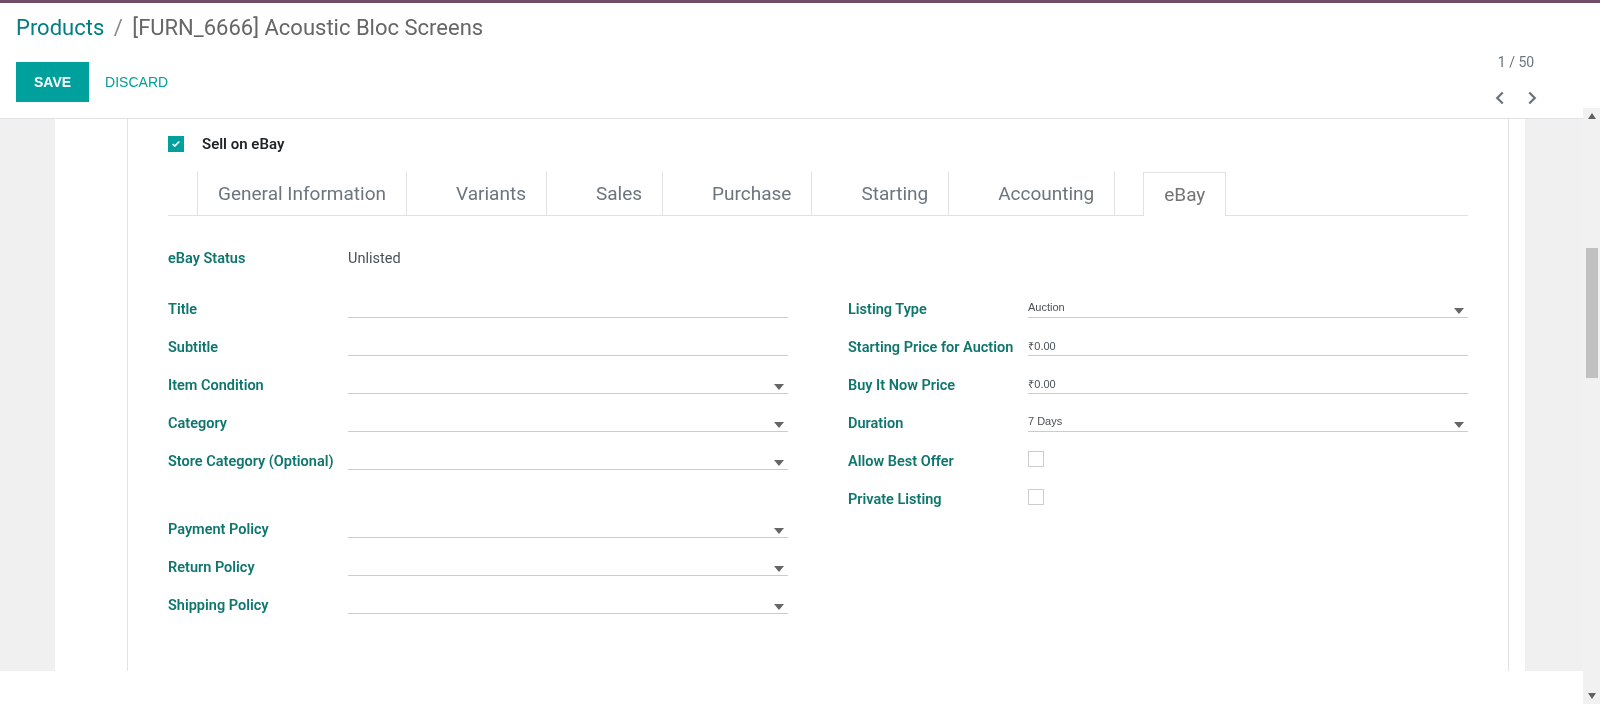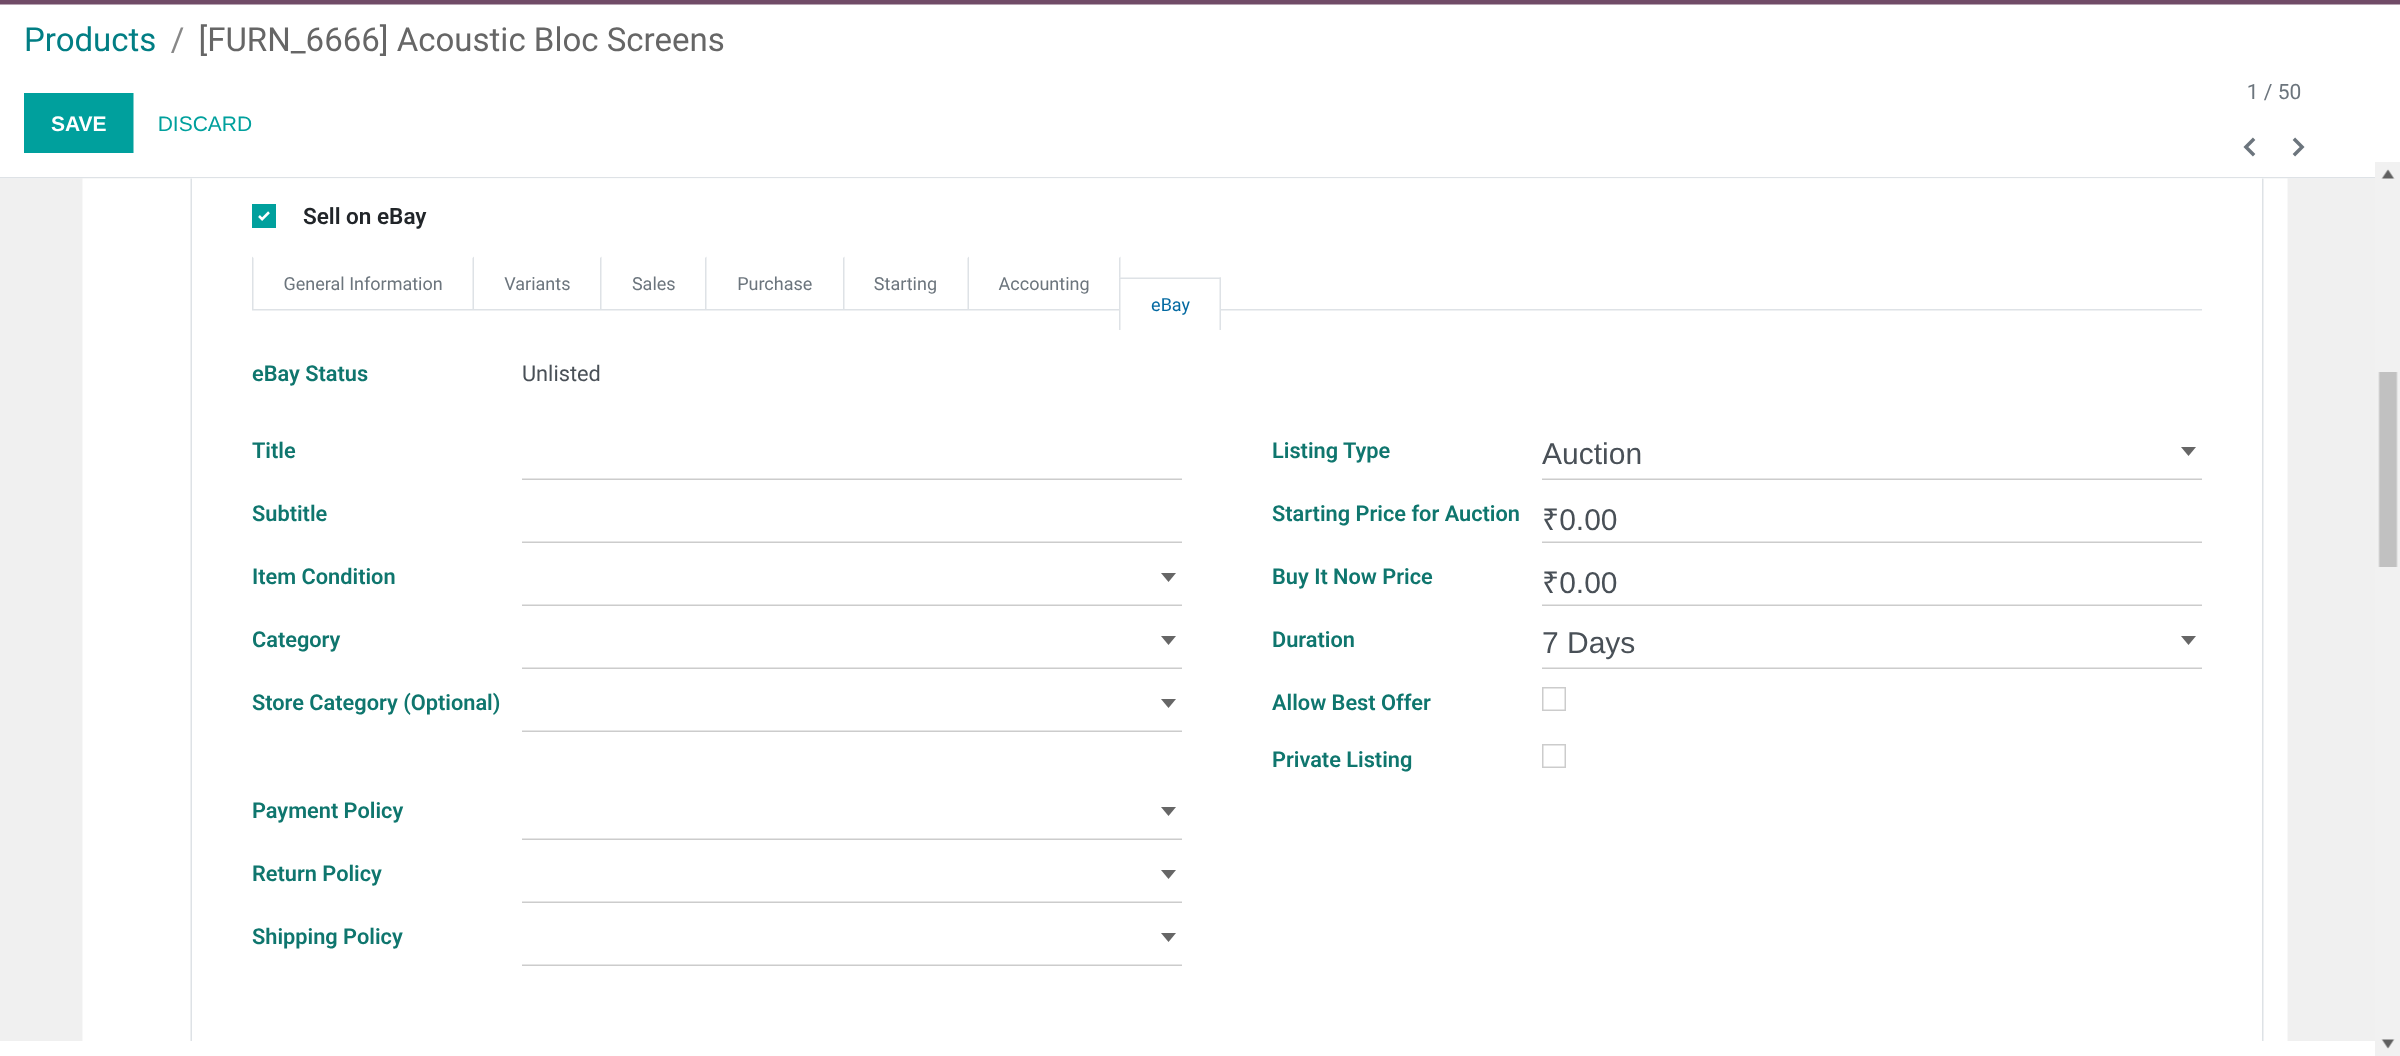--- a/index.html
+++ b/index.html
@@ -20,33 +20,33 @@
 .divider { border-bottom: 1px solid #dee2e6; }
 .content-wrap { display: flex; justify-content: center; background: #f0f0f0; padding-right: 20px; }
 .content-scroll { background: #fff; width: 100%; max-width: 1470px; margin: 0 auto; }
 .form-inner { padding: 0 40px 40px 40px; background: #fff; border-left: 1px solid #dee2e6; border-right: 1px solid #dee2e6; margin-left: 72px; margin-right: 16px; }
 .sell-ebay-row { display: flex; align-items: center; gap: 18px; padding: 16px 0 18px 0; }
 .checkbox { width: 16px; height: 16px; background: #00a09d; display: flex; align-items: center; justify-content: center; cursor: pointer; }
 .checkbox.unchecked { background: #fff; border: 1px solid #ccc; }
 .checkbox svg { width: 10px; height: 10px; }
 .sell-label { font-weight: 600; color: #212529; font-size: 15px; }
 .tabs { display: flex; border-bottom: 1px solid #dee2e6; }
-.tab { padding: 10px 20px; border: 1px solid transparent; border-bottom: none; color: #6c757d; cursor: pointer; font-size: 12px; margin-right: -1px; }
-.tab.active { border-color: #dee2e6; background: #fff; color: #0369a1; position: relative; top: 14px; text-align: center; }
+.tab { padding: 10px 20px; border: 1px solid transparent; border-bottom: none; color: #6c757d; cursor: pointer; font-size: 19px; margin-right: -1px; margin-left: 29px; }
+.tab.active { border-color: #dee2e6; background: #fff; color: #737373; position: relative; top: 1px; text-align: center; }
 .tab:not(.active) { border-right: 1px solid #dee2e6; }
 .tab:first-child { border-left: 1px solid #dee2e6; }
 .tab-content { padding: 30px 0 0 0; }
 .form-columns { display: flex; gap: 60px; }
 .col { flex: 1; }
 .form-row { display: flex; align-items: flex-start; margin-bottom: 10px; min-height: 28px; }
 .form-row.spaced-top { margin-top: 40px; }
 .form-label { width: 180px; flex-shrink: 0; font-weight: 600; color: #0f766e; font-size: 14.5px; padding-top: 4px; }
 .form-value { flex: 1; color: #495057; font-size: 14.5px; padding-top: 4px; }
 .form-input-wrap { flex: 1; position: relative; }
-.form-input { width: 100%; border: none; border-bottom: 1px solid #ccc; padding: 4px 0; font-size: 20px; color: #495057; background: transparent; outline: none; }
+.form-input { width: 100%; border: none; border-bottom: 1px solid #ccc; padding: 4px 0; font-size: 11px; color: #495057; background: transparent; outline: none; }
 .form-input.select { padding-right: 24px; }
 .caret-down { position: absolute; right: 4px; top: 6px; pointer-events: none; }
 .caret-down svg { width: 10px; height: 10px; }
 .form-checkbox-wrap { flex: 1; padding-top: 2px; }
 .status-row { display: flex; align-items: center; margin-bottom: 30px; }
 .scrollbar-right { position: fixed; right: 0; top: 108px; bottom: 0; width: 17px; background: #f1f1f1; display: flex; flex-direction: column; justify-content: space-between; align-items: center; padding: 2px 0; }
 .scroll-arrow { width: 12px; height: 12px; display: flex; align-items: center; justify-content: center; color: #606060; }
 .scroll-thumb { position: absolute; right: 2px; top: 140px; width: 12px; height: 130px; background: #c1c1c1; border-radius: 0; }
 </style>
 </head>

